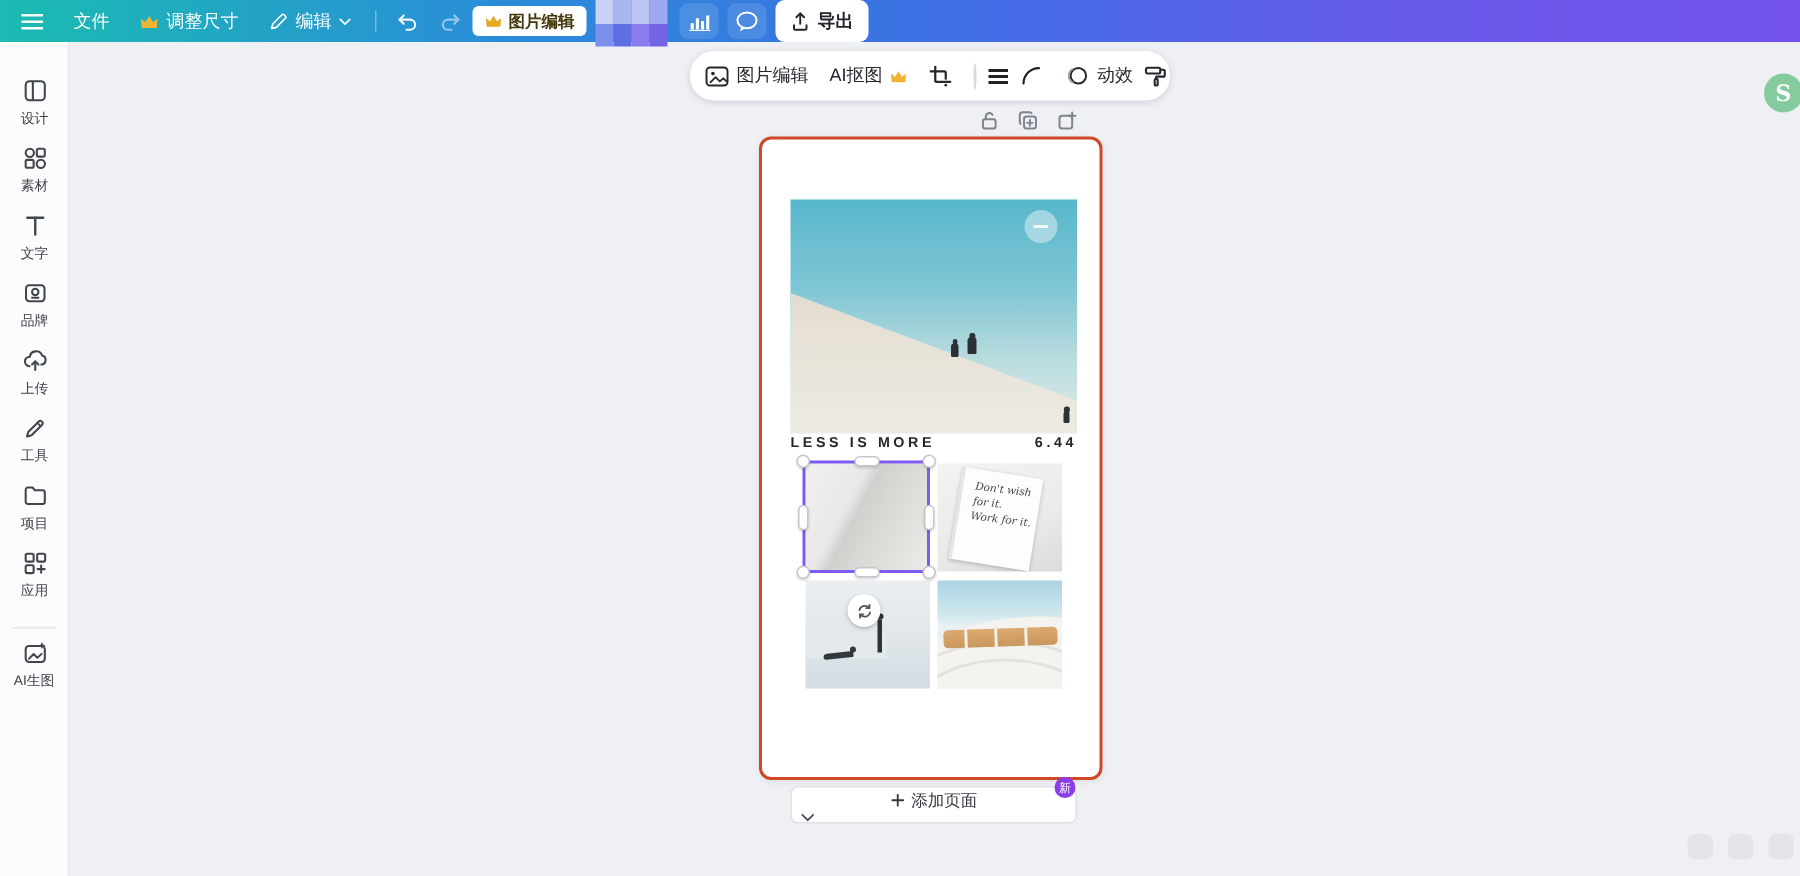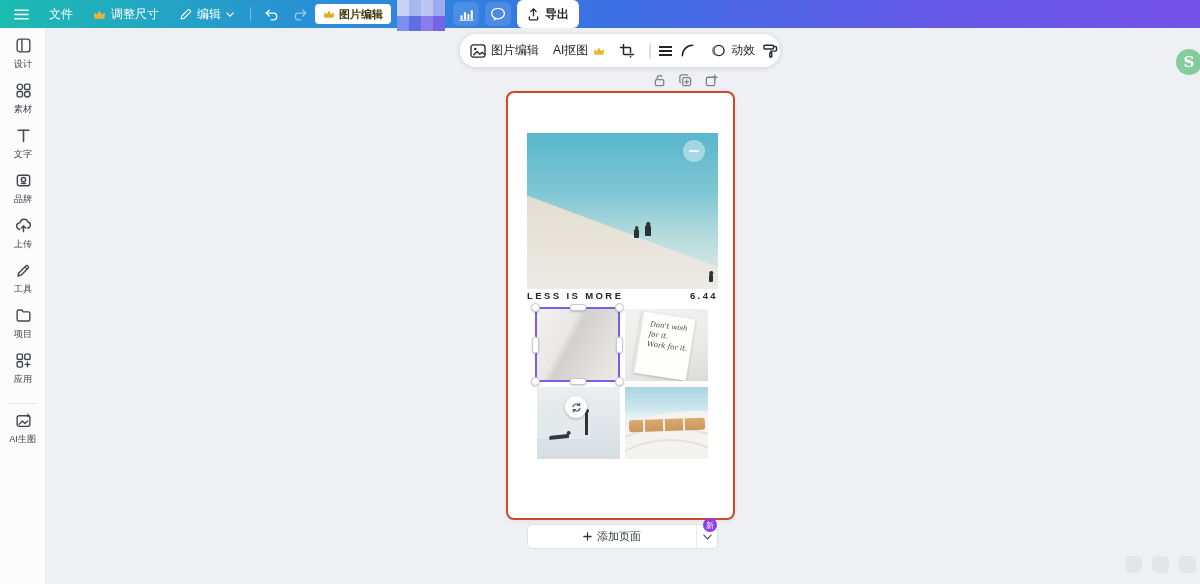--- a/index.html
+++ b/index.html
@@ -16,21 +16,21 @@
   .tb-title{color:rgba(255,255,255,.96);font-size:11px;margin-left:auto;margin-right:14px;white-space:nowrap;}
   .promo{display:flex;align-items:center;gap:4px;background:#fff;border-radius:4px;height:20px;padding:0 8px;
     font-size:11px;font-weight:bold;color:#46380e;margin-right:6px;}
   .avatars{width:48px;height:31px;display:grid;grid-template-columns:repeat(4,1fr);grid-template-rows:repeat(2,1fr);margin-right:8px;margin-top:3px;}
   .avatars div{width:100%;height:100%;}
   .iconbtn{width:26px;height:24px;border-radius:6px;background:rgba(255,255,255,.12);display:flex;align-items:center;justify-content:center;margin-right:6px;cursor:pointer;}
   .export{display:flex;align-items:center;gap:5px;background:#fff;border-radius:6px;height:22px;padding:14px 10px;
     font-size:12px;font-weight:bold;color:#22252a;margin-right:2px;cursor:pointer;}
 
   
-  .sidebar{position:absolute;left:0;top:28px;width:46px;bottom:0;background:#fcfcfd;border-right:1px solid #ebecf0;padding-top:9px;z-index:30;}
+  .sidebar{position:absolute;left:0;top:28px;width:46px;bottom:0;background:#fcfcfd;border-right:1px solid #ebecf0;padding-top:24px;z-index:30;}
   .side-item{width:46px;height:45px;display:flex;flex-direction:column;align-items:center;justify-content:flex-start;gap:3px;cursor:pointer;}
   .side-item span{font-size:10px;color:#3e434b;transform:scale(.92);white-space:nowrap;}
   .side-div{width:30px;height:1px;background:#e7e8ec;margin:6px auto 8px;}
 
   
   .ctxbar{position:absolute;left:460px;top:34px;width:320px;height:33px;background:#fff;border-radius:16px;
     box-shadow:0 1px 5px rgba(30,40,60,.16);display:flex;align-items:center;padding:0 10px;gap:7px;z-index:35;}
   .ctx-item{display:flex;align-items:center;gap:5px;font-size:12px;color:#24272c;cursor:pointer;white-space:nowrap;}
   .ctx-div{width:1px;height:15px;background:#e4e5e9;}
   .swatch{width:18px;height:18px;border-radius:50%;border:1px solid #d9dadf;background:#fff;position:relative;overflow:hidden;cursor:pointer;}
@@ -73,21 +73,21 @@
 
   
   .selbox{position:absolute;left:27px;top:214px;width:85px;height:75px;border:2px solid #7e5bef;z-index:6;}
   .h-c{position:absolute;width:9px;height:9px;border-radius:50%;background:#fff;border:1px solid #c6c7cd;box-shadow:0 1px 2px rgba(0,0,0,.18);}
   .h-p{position:absolute;background:#fff;border:1px solid #c6c7cd;border-radius:4px;box-shadow:0 1px 2px rgba(0,0,0,.18);}
   .rotateknob{position:absolute;left:57px;top:303px;width:22px;height:22px;border-radius:50%;background:#fff;
     box-shadow:0 1px 3px rgba(0,0,0,.25);display:flex;align-items:center;justify-content:center;z-index:7;cursor:pointer;}
 
   
   .addbar{position:absolute;left:527px;top:524px;width:191px;height:25px;background:#fff;border:1px solid #dfe1e6;border-radius:5px;
-    display:flex;align-items:stretch;z-index:12;}
+    display:flex;align-items:stretch;z-index:12;flex-direction:column;}
   .addbar .main{flex:1;display:flex;align-items:center;justify-content:center;gap:5px;font-size:11px;color:#33373d;cursor:pointer;}
   .addbar .vdiv{width:1px;background:#e9eaee;}
   .addbar .chev{width:20px;display:flex;align-items:center;justify-content:center;cursor:pointer;}
   .newbadge{position:absolute;left:703px;top:518px;width:14px;height:14px;border-radius:50%;background:#8b3de8;
     color:#fff;font-size:8px;display:flex;align-items:center;justify-content:center;z-index:13;}
 
   
   .aifab{position:absolute;left:5px;top:544px;width:27px;height:27px;border-radius:50%;background:#fff;border:1.5px solid #4e8be9;
     display:flex;align-items:center;justify-content:center;z-index:20;cursor:pointer;box-shadow:0 1px 3px rgba(0,0,0,.1);}
   .cornerbtns{position:absolute;right:4px;top:556px;display:flex;gap:10px;z-index:20;}

